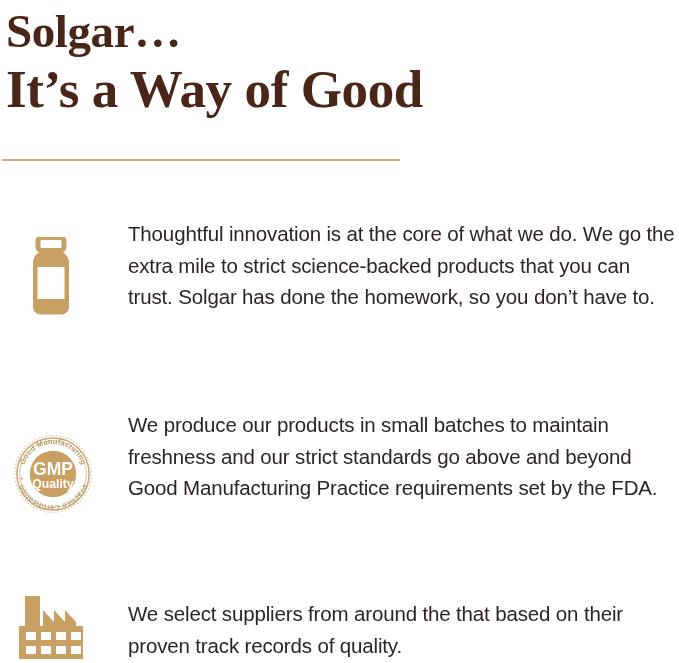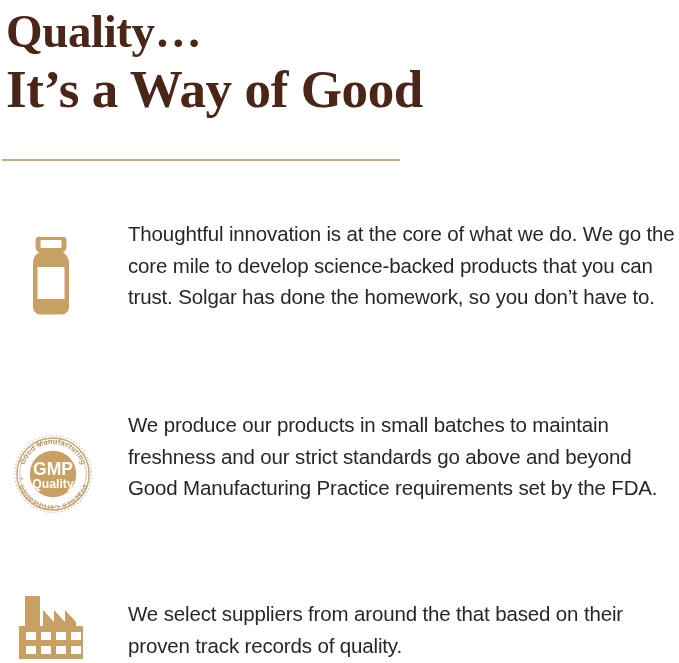--- a/index.html
+++ b/index.html
@@ -105,42 +105,42 @@
   
   .icon-factory {
     margin-left: 17px;
     margin-top: -8px;
   }
 </style>
 </head>
 <body>
 
 <div class="headline">
-  <span class="headline-line1">Quality…</span>
+  <span class="headline-line1">Solgar…</span>
   <span class="headline-line2">It’s a Way of Good</span>
 </div>
 
 <div class="divider"></div>
 
 <div class="row row-1">
   <div class="icon-cell">
     <span class="icon-bottle">
       <svg width="58" height="78" viewBox="0 0 58 78" xmlns="http://www.w3.org/2000/svg">
 
         <rect x="16" y="0.5" width="26" height="13" rx="3.5" ry="3.5" fill="none" stroke="#c9a063" stroke-width="5"></rect>
 
         <path d="M11 26 C11 18.5 17 13.5 24 13.5 L34 13.5 C41 13.5 47 18.5 47 26
                  L47 70 C47 74.2 43.6 77.5 39.4 77.5 L18.6 77.5
                  C14.4 77.5 11 74.2 11 70 Z" fill="#c9a063"></path>
 
         <rect x="15.5" y="30" width="27" height="32" fill="#ffffff"></rect>
       </svg>
     </span>
   </div>
-  <div class="body-text">Thoughtful innovation is at the core of what we do. We go the core mile to develop science-backed products that you can trust. Solgar has done the homework, so you don’t have to.</div>
+  <div class="body-text">Thoughtful innovation is at the core of what we do. We go the extra mile to strict science-backed products that you can trust. Solgar has done the homework, so you don’t have to.</div>
 </div>
 
 <div class="row row-2">
   <div class="icon-cell">
     <span class="icon-gmp">
       <svg width="80" height="80" viewBox="0 0 80 80" xmlns="http://www.w3.org/2000/svg">
         <defs>
           <path id="arcTop" d="M 10 40 A 30 30 0 0 1 70 40"></path>
           <path id="arcBottom" d="M 71.5 40 A 31.5 31.5 0 0 1 8.5 40"></path>
         </defs>

